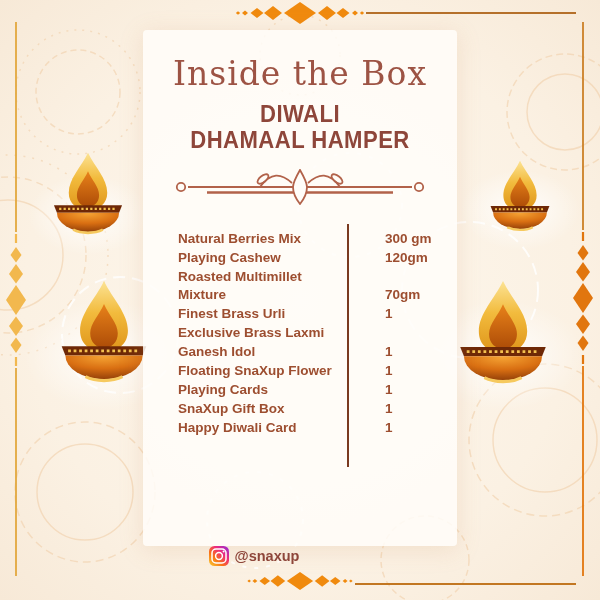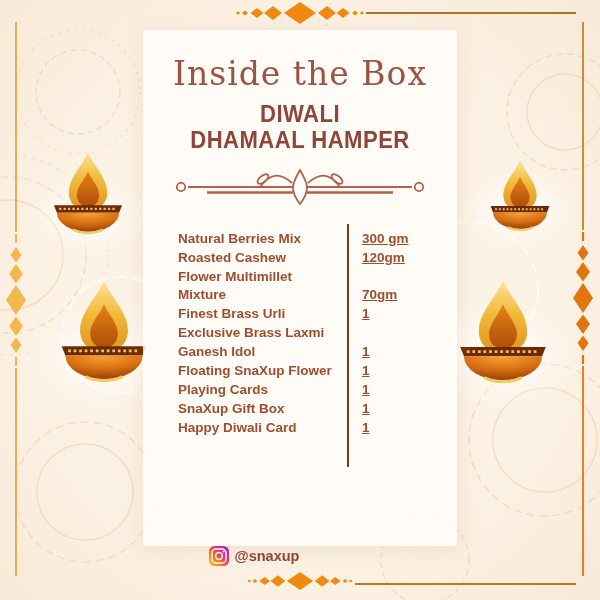--- a/index.html
+++ b/index.html
@@ -14,21 +14,21 @@
   .title{margin:24px 0 0;font-family:"DejaVu Serif","Liberation Serif",serif;
     font-weight:500;font-size:33px;color:#9d5344;letter-spacing:1px;}
   .subtitle{margin:8px auto 0;color:#8e463a;font-weight:bold;font-size:24px;
     line-height:1.08;letter-spacing:0.5px;transform:scaleX(0.92);transform-origin:center;}
   .divider-wrap{margin-top:16px;}
   .list{position:relative;margin:20px 0 0 35px;width:262px;text-align:left;}
   .list::after{content:"";position:absolute;left:169px;top:-5px;height:243px;width:2px;
     background:#7a3a20;}
   .row{display:flex;align-items:center;height:18.9px;}
   .item-name{width:169px;font-size:13.5px;font-weight:bold;color:#9d4e30;white-space:nowrap;}
-  .item-qty{padding-left:15px;font-size:13.5px;font-weight:bold;color:#9d4e30;white-space:nowrap;text-decoration:underline;}
+  .item-qty{padding-left:38px;font-size:13.5px;font-weight:bold;color:#9d4e30;white-space:nowrap;}
   .insta{position:absolute;left:0;top:546px;width:508px;display:flex;
     justify-content:center;align-items:center;gap:6px;}
   .insta-handle{font-size:14.5px;font-weight:bold;color:#8e463a;}
 </style>
 </head>
 <body>
 
 <div class="canvas">
 
   <svg class="decor" viewBox="0 0 600 600" aria-hidden="true">
@@ -171,25 +171,25 @@
         </g>
       </svg>
     </div>
 
     <div class="list">
         <div class="row">
           <span class="item-name">Natural Berries Mix</span>
           <span class="item-qty">300 gm</span>
         </div>
         <div class="row">
-          <span class="item-name">Roasted Cashew</span>
+          <span class="item-name">Playing Cashew</span>
           <span class="item-qty">120gm</span>
         </div>
         <div class="row">
-          <span class="item-name">Flower Multimillet</span>
+          <span class="item-name">Roasted Multimillet</span>
           <span class="item-qty"></span>
         </div>
         <div class="row">
           <span class="item-name">Mixture</span>
           <span class="item-qty">70gm</span>
         </div>
         <div class="row">
           <span class="item-name">Finest Brass Urli</span>
           <span class="item-qty">1</span>
         </div>

